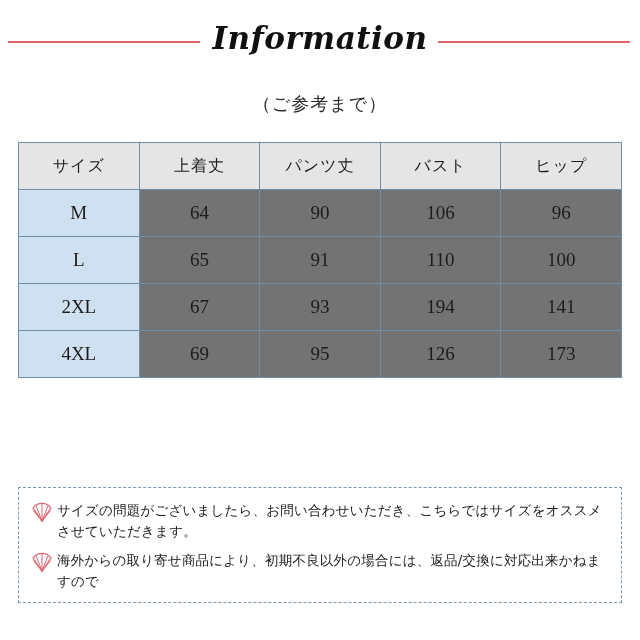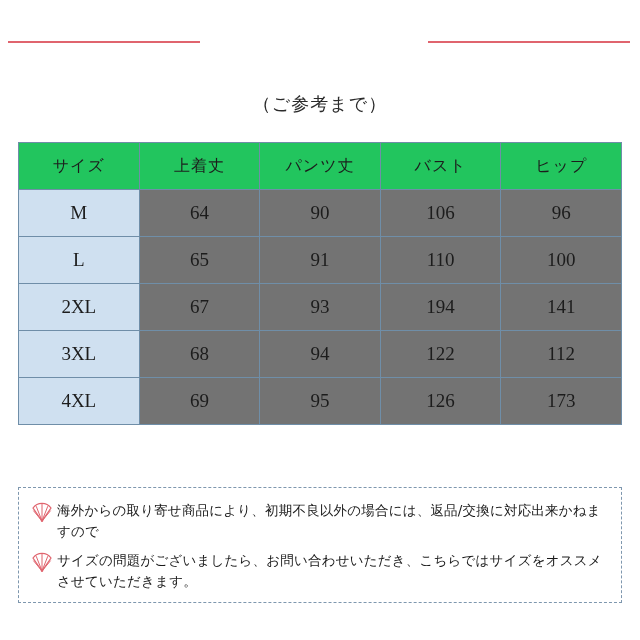--- a/index.html
+++ b/index.html
@@ -83,21 +83,21 @@
     border: 1px solid #6f8ea8;
     height: 44px;
     text-align: center;
     vertical-align: middle;
     font-family: "DejaVu Sans", sans-serif;
     font-size: 17px;
     color: #1c1c1c;
     font-weight: normal;
   }
   table.size-table thead th {
-    background: #22c55e;
+    background: #e5e5e5;
     font-size: 16px;
     letter-spacing: 1px;
   }
   table.size-table tbody td.size-cell {
     background: #cfe0f0;
     font-family: "Liberation Serif", serif;
     font-size: 19px;
   }
   table.size-table tbody td.value-cell {
     background: #737373;
@@ -139,20 +139,21 @@
   }
 </style>
 </head>
 <body>
 
 <div class="page">
 
   <div class="header">
     <div class="header-rule left"></div>
     <div class="header-rule right"></div>
+    <div class="title">Information</div>
   </div>
   <div class="subtitle">（ご参考まで）</div>
 
   <div class="table-wrap">
     <table class="size-table">
       <thead>
         <tr>
           <th>サイズ</th>
           <th>上着丈</th>
           <th>パンツ丈</th>
@@ -176,61 +177,54 @@
           <td class="value-cell">100</td>
         </tr>
         <tr>
           <td class="size-cell">2XL</td>
           <td class="value-cell">67</td>
           <td class="value-cell">93</td>
           <td class="value-cell">194</td>
           <td class="value-cell">141</td>
         </tr>
         <tr>
-          <td class="size-cell">3XL</td>
-          <td class="value-cell">68</td>
-          <td class="value-cell">94</td>
-          <td class="value-cell">122</td>
-          <td class="value-cell">112</td>
-        </tr>
-        <tr>
           <td class="size-cell">4XL</td>
           <td class="value-cell">69</td>
           <td class="value-cell">95</td>
           <td class="value-cell">126</td>
           <td class="value-cell">173</td>
         </tr>
       </tbody>
     </table>
   </div>
 
   <div class="notes">
+    <div class="note-row">
+      <span class="fan-icon">
+        <svg width="22" height="20" viewBox="0 0 22 20">
+          <path d="M11 19 L2 6 A11 11 0 0 1 20 6 Z" fill="#ffffff" stroke="#e0646e" stroke-width="1.2"></path>
+          <path d="M11 19 L11 2" stroke="#e0646e" stroke-width="1"></path>
+          <path d="M11 19 L5.2 4.2" stroke="#e0646e" stroke-width="1"></path>
+          <path d="M11 19 L16.8 4.2" stroke="#e0646e" stroke-width="1"></path>
+          <path d="M11 19 L2.4 8.6" stroke="#e0646e" stroke-width="1"></path>
+          <path d="M11 19 L19.6 8.6" stroke="#e0646e" stroke-width="1"></path>
+          <circle cx="11" cy="18.6" r="1.3" fill="#e0646e"></circle>
+        </svg>
+      </span>
+      <span class="note-text">サイズの問題がございましたら、お問い合わせいただき、こちらではサイズをオススメさせていただきます。</span>
+    </div>
     <div class="note-row">
       <span class="fan-icon">
         <svg width="22" height="20" viewBox="0 0 22 20">
           <path d="M11 19 L2 6 A11 11 0 0 1 20 6 Z" fill="#ffffff" stroke="#e0646e" stroke-width="1.2"></path>
           <path d="M11 19 L11 2" stroke="#e0646e" stroke-width="1"></path>
           <path d="M11 19 L5.2 4.2" stroke="#e0646e" stroke-width="1"></path>
           <path d="M11 19 L16.8 4.2" stroke="#e0646e" stroke-width="1"></path>
           <path d="M11 19 L2.4 8.6" stroke="#e0646e" stroke-width="1"></path>
           <path d="M11 19 L19.6 8.6" stroke="#e0646e" stroke-width="1"></path>
           <circle cx="11" cy="18.6" r="1.3" fill="#e0646e"></circle>
         </svg>
       </span>
       <span class="note-text">海外からの取り寄せ商品により、初期不良以外の場合には、返品/交換に対応出来かねますので</span>
     </div>
-    <div class="note-row">
-      <span class="fan-icon">
-        <svg width="22" height="20" viewBox="0 0 22 20">
-          <path d="M11 19 L2 6 A11 11 0 0 1 20 6 Z" fill="#ffffff" stroke="#e0646e" stroke-width="1.2"></path>
-          <path d="M11 19 L11 2" stroke="#e0646e" stroke-width="1"></path>
-          <path d="M11 19 L5.2 4.2" stroke="#e0646e" stroke-width="1"></path>
-          <path d="M11 19 L16.8 4.2" stroke="#e0646e" stroke-width="1"></path>
-          <path d="M11 19 L2.4 8.6" stroke="#e0646e" stroke-width="1"></path>
-          <path d="M11 19 L19.6 8.6" stroke="#e0646e" stroke-width="1"></path>
-          <circle cx="11" cy="18.6" r="1.3" fill="#e0646e"></circle>
-        </svg>
-      </span>
-      <span class="note-text">サイズの問題がございましたら、お問い合わせいただき、こちらではサイズをオススメさせていただきます。</span>
-    </div>
   </div>
 
 </div>
 
 </body></html>

